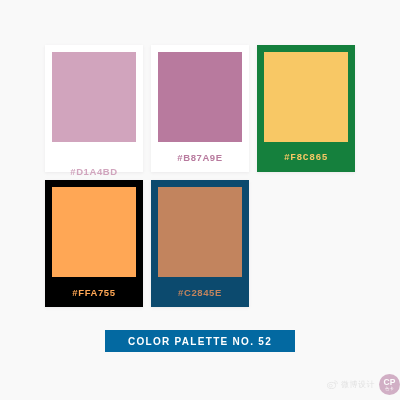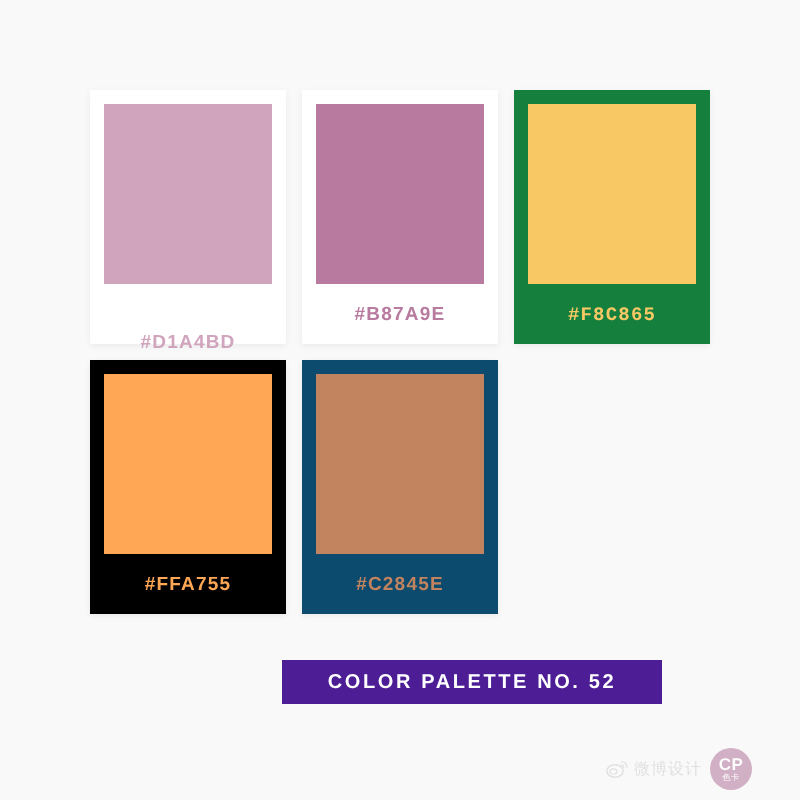--- a/index.html
+++ b/index.html
@@ -75,21 +75,21 @@
     color: #ffffff;
     font-size: 10px;
     font-weight: bold;
     letter-spacing: 1.3px;
     white-space: nowrap;
   }
 
   
   #watermark {
     position: absolute;
-    right: 24px;
+    right: 0;
     bottom: 5px;
     display: flex;
     align-items: center;
     gap: 4px;
     opacity: 0.55;
   }
 
   #weibo-watermark-text {
     display: flex;
     align-items: center;
@@ -156,21 +156,21 @@
     </div>
 
 
     <div class="swatch-card" style="background: #0c4a6e;">
       <div class="swatch-color" style="background: rgb(194, 132, 94);"></div>
       <div class="swatch-hex" style="color: rgb(194, 132, 94);">#C2845E</div>
     </div>
 
   </div>
 
-  <div id="palette-banner" style="background: #4c1d95; color: rgb(255, 255, 255); margin-left: 36px;">
+  <div id="palette-banner" style="background: #0369a1; color: rgb(255, 255, 255);">
     <span>COLOR PALETTE NO. 52</span>
   </div>
 
   <div id="watermark">
     <div id="weibo-watermark-text">
       <svg id="weibo-icon" width="11" height="9" viewBox="0 0 22 18" aria-hidden="true">
         <ellipse cx="9" cy="11" rx="8.2" ry="6.2" fill="none" stroke="#cdcdcd" stroke-width="1.4"></ellipse>
         <ellipse cx="7.4" cy="11.4" rx="3.4" ry="2.6" fill="none" stroke="#cdcdcd" stroke-width="1.2"></ellipse>
         <path d="M15.5 1.6c3.2 0 5.8 2.6 5.2 5.6" fill="none" stroke="#cdcdcd" stroke-width="1.3" stroke-linecap="round"></path>
         <path d="M15.2 4.9c1.5 0 2.7 1.2 2.4 2.6" fill="none" stroke="#cdcdcd" stroke-width="1.3" stroke-linecap="round"></path>

